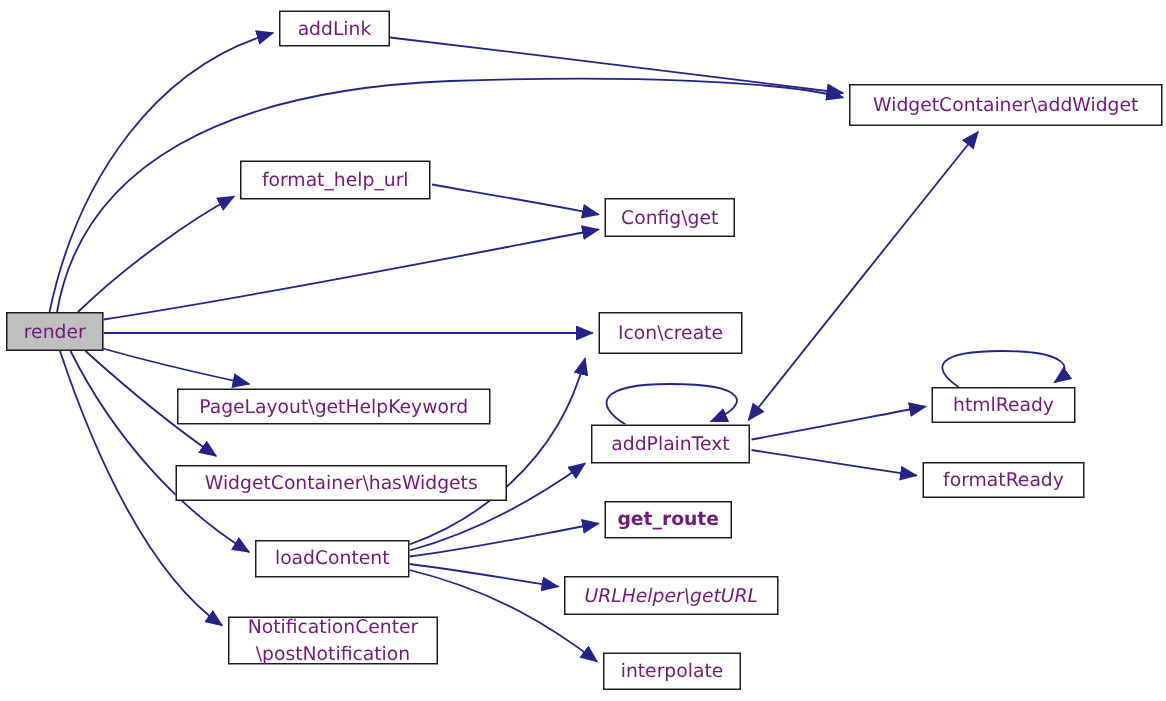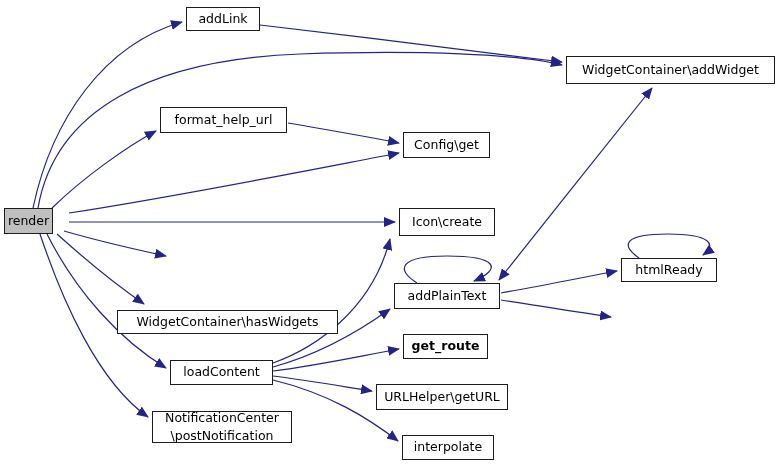--- a/index.html
+++ b/index.html
@@ -2,21 +2,21 @@
 <html style="--edge: #232388;"><head>
 <meta charset="utf-8">
 <style>
   html,body{margin:0;padding:0;background:#ffffff;}
   #canvas{position:relative;width:777px;height:467px;background:#ffffff;overflow:hidden;
           font-family:"DejaVu Sans","Liberation Sans",sans-serif;}
   #edges{position:absolute;left:0;top:0;width:777px;height:467px;}
   .edge{fill:none;stroke:var(--edge,#202088);stroke-width:1.2;}
   .node{position:absolute;box-sizing:border-box;background:#ffffff;border:1.5px solid #1c1c1c;
         display:flex;align-items:center;justify-content:center;text-align:center;
-        font-size:12.5px;color:#000000;line-height:1.45;white-space:pre-line;cursor:pointer;}
+        font-size:12.5px;color:#701a75;line-height:1.45;white-space:pre-line;cursor:pointer;}
   .node.root{background:#bfbfbf;cursor:default;}
 </style>
 </head>
 <body>
 
 <div id="canvas">
   <svg id="edges" width="777" height="467" viewBox="0 0 777 467">
     <defs>
       <marker id="ah" markerUnits="userSpaceOnUse" markerWidth="12" markerHeight="10" viewBox="0 0 12 10" refX="11" refY="5" orient="auto">
         <path class="ah-fill" d="M0,0 L12,5 L0,10 z" fill="#232388"></path>
@@ -40,28 +40,30 @@
       <path d="M273,367 C320,354 358,332 390,309" class="edge" marker-end="url(#ah)"></path>
       <path d="M273,371 C320,365 360,356 399,349" class="edge" marker-end="url(#ah)"></path>
       <path d="M273,376 C305,380 340,386 372,391" class="edge" marker-end="url(#ah)"></path>
       <path d="M273,380 C330,394 368,418 398,441" class="edge" marker-end="url(#ah)"></path>
       <path d="M499,280 C540,228 612,138 652,88" class="edge" marker-end="url(#ah)" marker-start="url(#ahs)"></path>
       <path d="M501,293 C540,286 580,278 617,271" class="edge" marker-end="url(#ah)"></path>
       <path d="M501,300 C540,306 576,312 611,317" class="edge" marker-end="url(#ah)"></path>
       <path d="M417,283 C396,270 398,256 447,256 C498,256 502,269 474,281" class="edge" marker-end="url(#ah)"></path>
       <path d="M639,258 C620,245 624,234 668,234 C711,234 717,245 703,255" class="edge" marker-end="url(#ah)"></path>
     </svg>
-<div class="node root" style="left: 4px; top: 208px; width: 49px; height: 26px;"><span>render</span></div>
+<div class="node root" style="left: 4px; top: 208px; width: 65px; height: 26px;"><span>render</span></div>
     <div class="node" style="left: 186px; top: 7px; width: 74px; height: 24px;"><span>addLink</span></div>
     <div class="node" style="left: 566px; top: 56px; width: 209px; height: 28px; text-align: right;"><span>WidgetContainer\addWidget</span></div>
     <div class="node" style="left: 160px; top: 107px; width: 127px; height: 26px;"><span>format_help_url</span></div>
     <div class="node" style="left: 403px; top: 132px; width: 87px; height: 26px;"><span>Config\get</span></div>
     <div class="node" style="left: 399px; top: 208px; width: 96px; height: 28px;"><span>Icon\create</span></div>
+    <div class="node" style="left: 118px; top: 259px; width: 209px; height: 24px;"><span>PageLayout\getHelpKeyword</span></div>
     <div class="node" style="left: 117px; top: 310px; width: 221px; height: 24px;"><span>WidgetContainer\hasWidgets</span></div>
     <div class="node" style="left: 170px; top: 360px; width: 103px; height: 25px;"><span>loadContent</span></div>
     <div class="node" style="left: 152px; top: 411px; width: 140px; height: 32px;"><span>NotificationCenter
 \postNotification</span></div>
     <div class="node" style="left: 394px; top: 283px; width: 106px; height: 26px;"><span>addPlainText</span></div>
     <div class="node" style="left: 621px; top: 258px; width: 96px; height: 24px;"><span>htmlReady</span></div>
+    <div class="node" style="left: 615px; top: 308px; width: 108px; height: 24px;"><span>formatReady</span></div>
     <div class="node" style="left: 403px; top: 334px; width: 85px; height: 25px; font-weight: bold;"><span>get_route</span></div>
-    <div class="node" style="left: 376px; top: 384px; width: 132px; height: 26px;"><span>URLHelper\getURL</span></div>
+    <div class="node" style="left: 376px; top: 384px; width: 143px; height: 26px; font-style: italic;"><span>URLHelper\getURL</span></div>
     <div class="node" style="left: 402px; top: 435px; width: 92px; height: 25px; align-items: center;"><span>interpolate</span></div>
   </div>
 
 </body></html>

